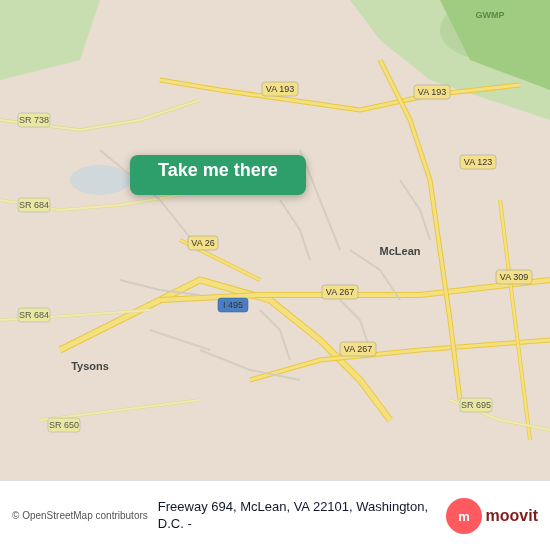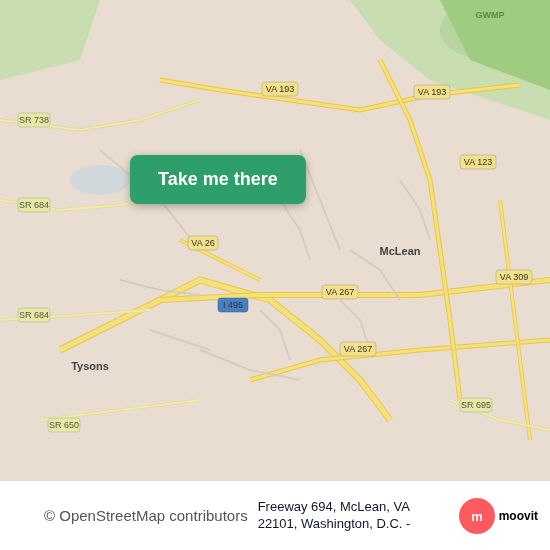--- a/index.html
+++ b/index.html
@@ -29,21 +29,21 @@
 
     
     #take-me-there-btn {
       position: absolute;
       top: 155px;
       left: 130px;
       background-color: #2e9e6b;
       color: white;
       border: none;
       border-radius: 8px;
-      padding: 14px 28px 14px 28px;
+      padding: 5px 28px 14px 28px;
       font-size: 18px;
       font-weight: bold;
       cursor: pointer;
       display: flex;
       flex-direction: column;
       align-items: center;
       gap: 6px;
       box-shadow: 0 2px 8px rgba(0,0,0,0.3);
       min-width: 160px;
     }
@@ -53,24 +53,23 @@
       height: 70px;
       background-color: #ffffff;
       display: flex;
       align-items: center;
       padding: 0 12px;
       border-top: 1px solid #ddd;
       gap: 10px;
     }
 
     #copyright-text {
-      font-size: 15px;
+      font-size: 10px;
       color: #555;
       flex-shrink: 0;
-      margin-left: 32px;
     }
 
     #location-info {
       font-size: 13px;
       color: #0f172a;
       line-height: 1.3;
       flex: 1;
     }
 
     #moovit-logo {
@@ -87,23 +86,23 @@
       border-radius: 50%;
       display: flex;
       align-items: center;
       justify-content: center;
       color: white;
       font-size: 18px;
       font-weight: bold;
     }
 
     #moovit-text {
-      font-size: 12px;
+      font-size: 16px;
       font-weight: bold;
-      color: #000000;
+      color: #7f1d1d;
     }
 
     .road-label {
       font-size: 9px;
       fill: #555;
       font-family: Arial, sans-serif;
     }
     .highway-label {
       font-size: 9px;
       fill: #333;

